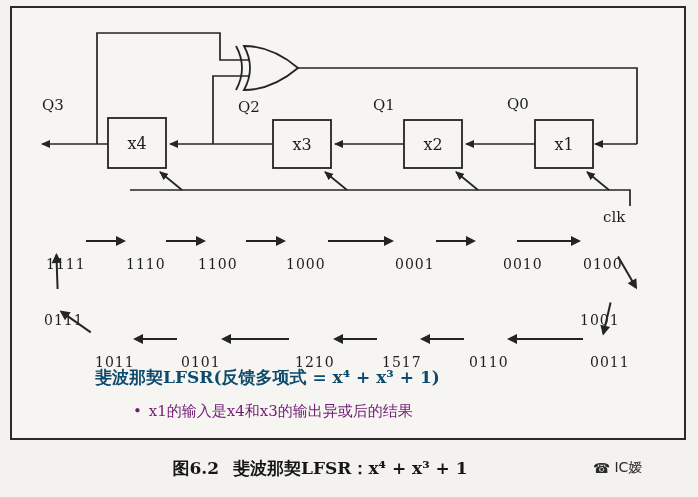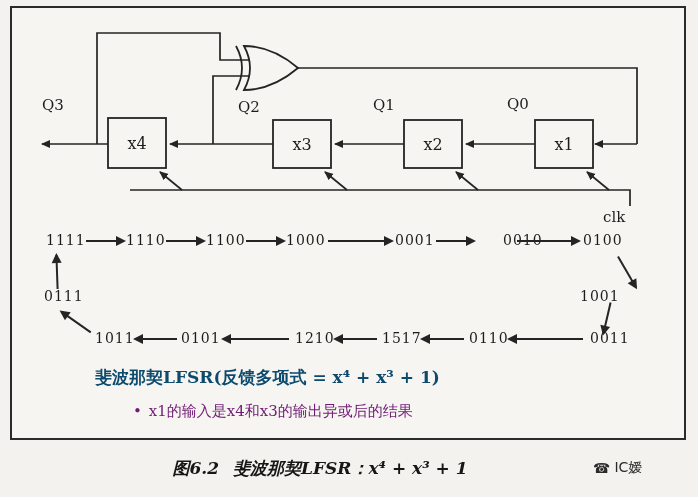--- a/index.html
+++ b/index.html
@@ -11,42 +11,42 @@
     color:#222;
     overflow:hidden;
   }
   .frame {
     position:absolute; left:10px; top:6px; width:676px; height:434px;
     border:2px solid #2b2b2b; background:#f6f5f1;
   }
   .circuit-svg { position:absolute; left:10px; top:6px; width:676px; height:230px; }
   .state {
     position:absolute; font-size:14px; letter-spacing:1px;
-    color:#1d1d1d; white-space:nowrap;
+    color:#1d1d1d; white-space:nowrap;margin-top:24px;
   }
   .harrow { position:absolute; height:2px; background:#242424; }
   .harrow.r::after {
     content:""; position:absolute; right:-2px; top:-4px; width:0; height:0;
     border-left:10px solid #242424; border-top:5px solid transparent; border-bottom:5px solid transparent;
   }
   .harrow.l::after {
     content:""; position:absolute; left:-2px; top:-4px; width:0; height:0;
     border-right:10px solid #242424; border-top:5px solid transparent; border-bottom:5px solid transparent;
   }
   .note-heading {
     position:absolute; left:95px; top:366px; font-size:17px; font-weight:700;
     color:#0c4a6e; white-space:nowrap;
   }
   .note-bullet-row {
     position:absolute; left:133px; top:402px; font-size:15px; color:#701a75; white-space:nowrap;
   }
   .note-bullet-row .bullet { margin-right:7px; font-size:15px; }
   .caption {
     position:absolute; left:120px; top:457px; width:400px; text-align:center;
-    font-size:17px; font-weight:700; color:#161616; white-space:nowrap;font-style:italic;
+    font-size:17px; font-weight:700; color:#161616; white-space:nowrap;
   }
   .caption .cap-label { margin-right:14px; }
   .watermark {
     position:absolute; left:593px; top:459px; font-size:14px; color:#2a2a2a;
     display:flex; align-items:center; gap:4px;
     font-family:"DejaVu Sans", sans-serif;
   }
 </style>
 </head>
 <body>
@@ -94,21 +94,21 @@
   <line x1="337" y1="184" x2="315" y2="166" stroke="#242424" stroke-width="1.7" marker-end="url(#arr)"></line>
   <line x1="468" y1="184" x2="446" y2="166" stroke="#242424" stroke-width="1.7" marker-end="url(#arr)"></line>
   <line x1="599" y1="184" x2="577" y2="166" stroke="#242424" stroke-width="1.7" marker-end="url(#arr)"></line>
   <text x="593" y="216" font-size="15" fill="#1d1d1d">clk</text>
 </svg>
 
 <span class="state" style="left:46px;top:232px">1111</span>
 <div class="harrow r" style="left:86px;top:240px;width:38px"></div>
 <span class="state" style="left:126px;top:232px">1110</span>
 <div class="harrow r" style="left:166px;top:240px;width:38px"></div>
-<span class="state" style="left:206px;top:232px">1100</span>
+<span class="state" style="left:198px;top:232px">1100</span>
 <div class="harrow r" style="left:246px;top:240px;width:38px"></div>
 <span class="state" style="left:286px;top:232px">1000</span>
 <div class="harrow r" style="left:328px;top:240px;width:64px"></div>
 <span class="state" style="left:395px;top:232px">0001</span>
 <div class="harrow r" style="left:436px;top:240px;width:38px"></div>
 <span class="state" style="left:503px;top:232px">0010</span>
 <div class="harrow r" style="left:517px;top:240px;width:62px"></div>
 <span class="state" style="left:583px;top:232px">0100</span>
 
 <div class="harrow r" style="left:609px;top:271px;width:36px;transform:rotate(60deg)"></div>

